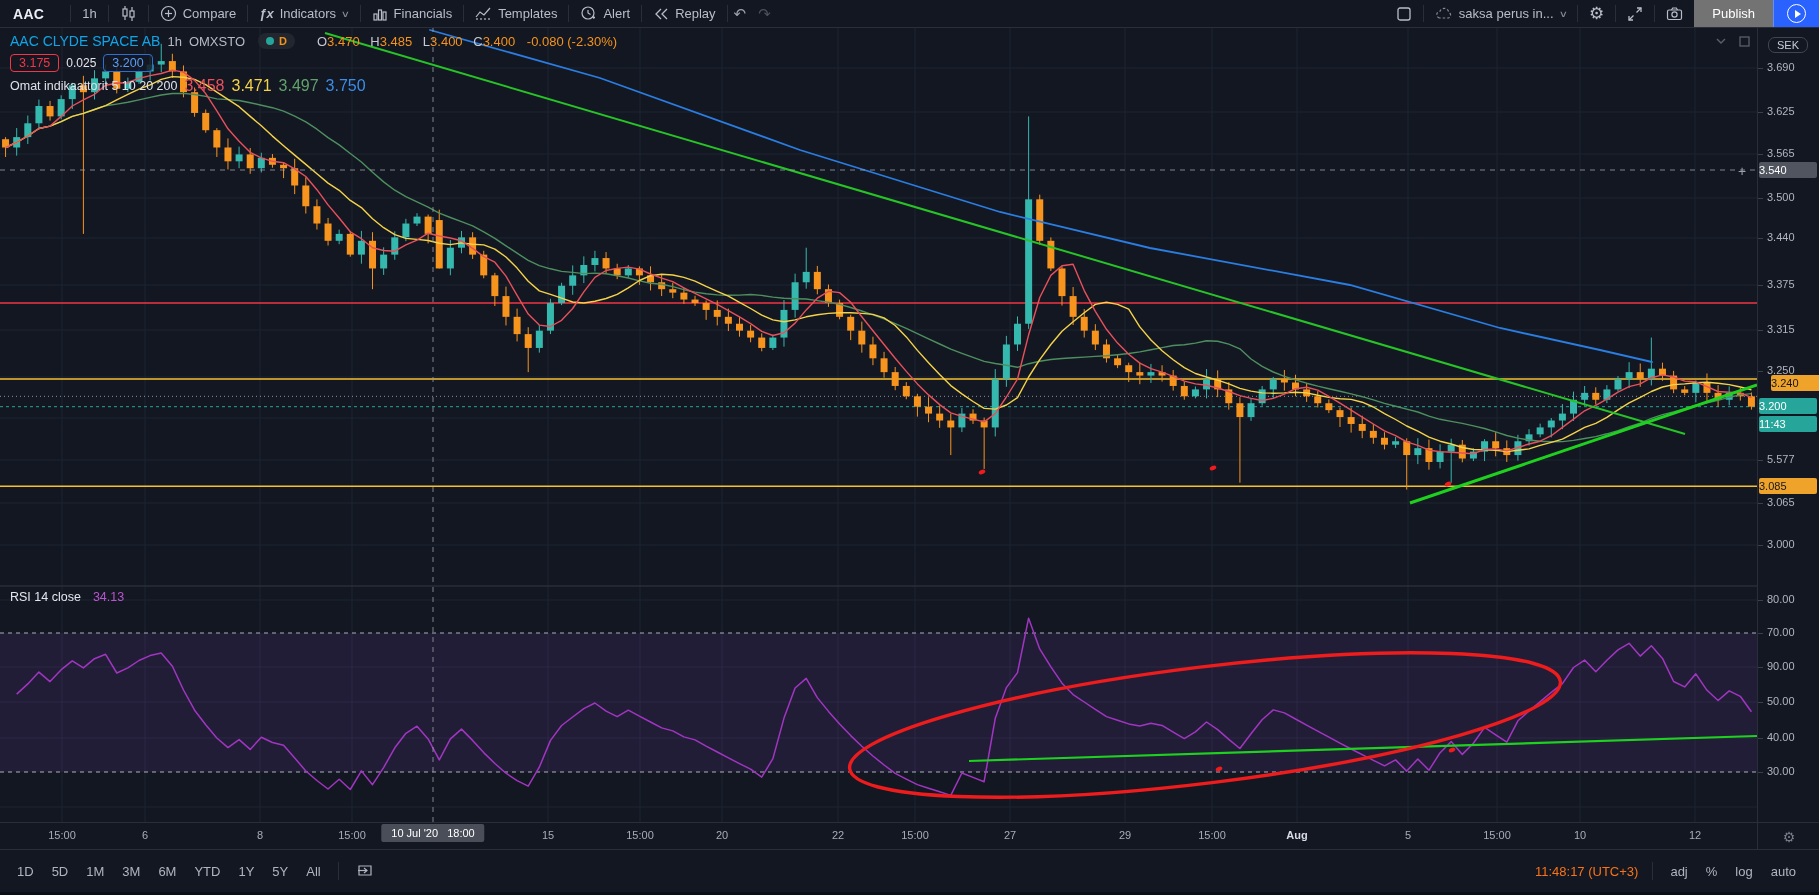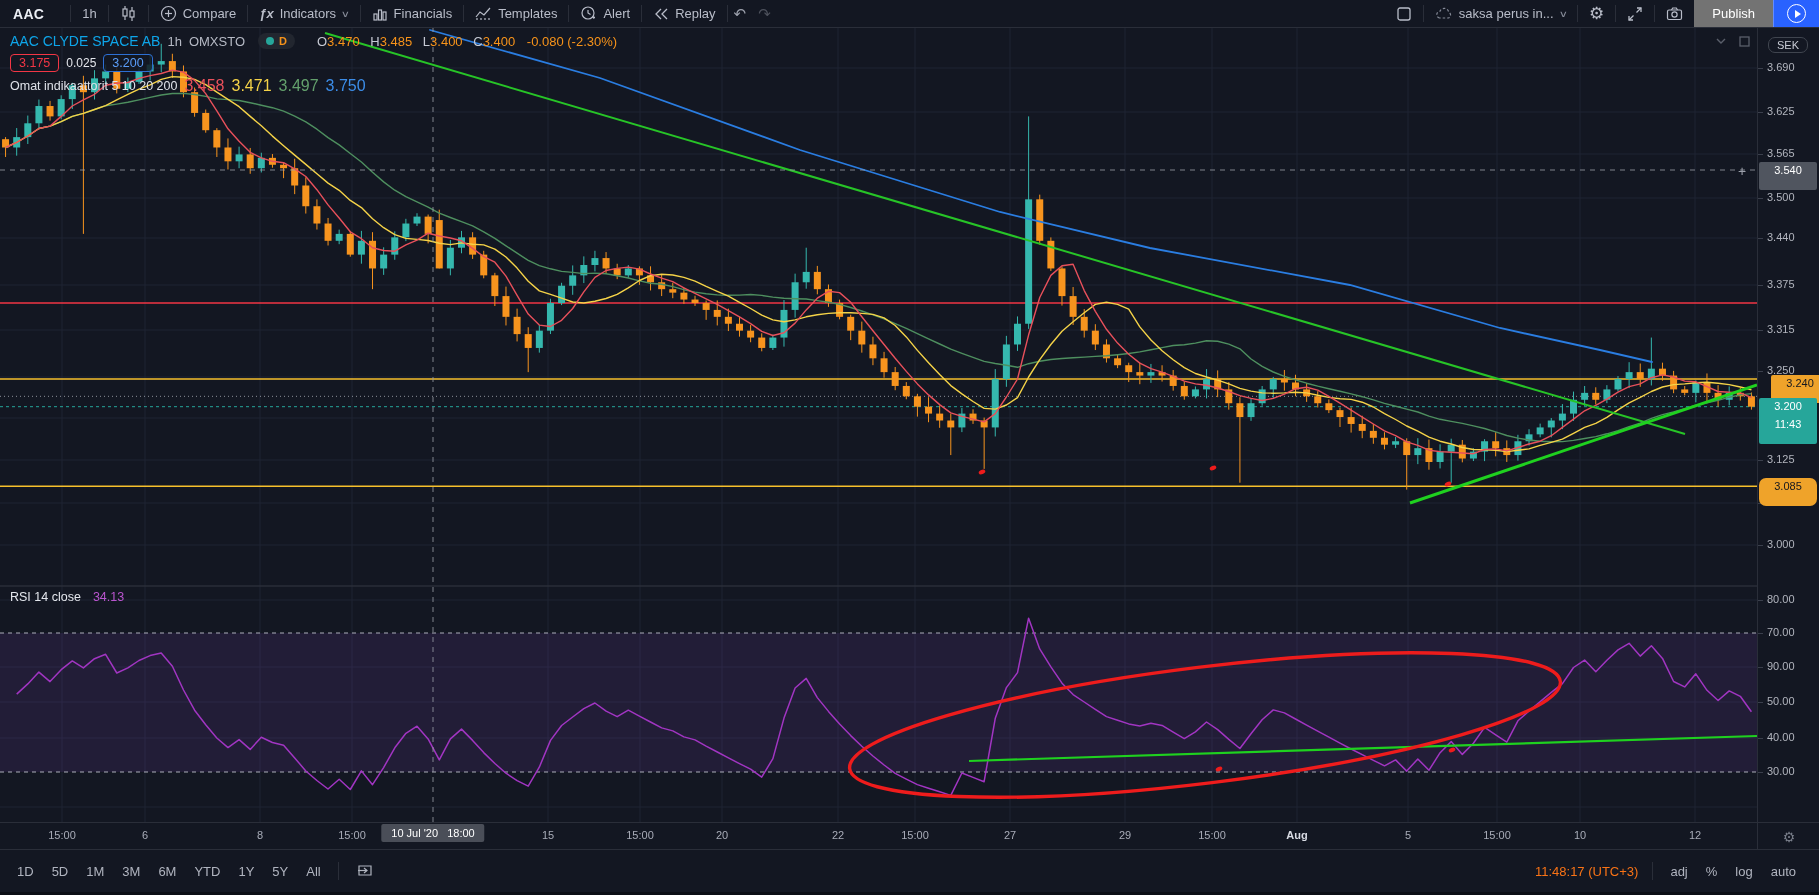--- a/index.html
+++ b/index.html
@@ -25,21 +25,21 @@
   .play-circle{width:17px;height:17px;border:1.6px solid #fff;border-radius:50%;
                display:flex;align-items:center;justify-content:center}
   .play-circle i{display:block;width:0;height:0;border-left:6px solid #fff;margin-left:2px;
                  border-top:4px solid transparent;border-bottom:4px solid transparent}
   
   .chart-svg{position:absolute;left:0;top:27px;z-index:1}
   .paxis{position:absolute;left:1757px;top:27px;width:62px;height:795px;background:#131722;
          border-left:1px solid #2a2e39;z-index:10;font-size:11px;color:#b2b5be;cursor:ns-resize}
   .ptick{position:absolute;left:9px;white-space:nowrap}
   .ptick::before{content:"";position:absolute;left:-9px;top:7px;width:5px;height:1px;background:#3a3f4c}
-  .chip{position:absolute;left:1px;width:58px;text-align:center;height:28px;line-height:16px;
+  .chip{position:absolute;left:1px;width:58px;text-align:left;height:16px;line-height:16px;
         border-radius:2px;font-size:11px;z-index:12}
   .chip-gray{background:#50555f;color:#fff}
   .chip-orange{background:#efa32a;color:#14171f}
   .chip-teal{background:#26a69a;color:#fff}
   .sek{position:absolute;left:10px;top:10px;border:1px solid #40454f;border-radius:7px;
        padding:1px 8px;font-size:11px;color:#c9ccd5}
   .taxis{position:absolute;left:0;top:822px;width:1819px;height:27px;background:#131722;
          border-top:1px solid #2a2e39;z-index:10;font-size:11px;color:#a8acb8;cursor:ew-resize}
   .ttick{position:absolute;top:6px;transform:translateX(-50%);white-space:nowrap}
   .ttick.month{color:#d9dce4;font-weight:bold}
@@ -650,34 +650,34 @@
   <div class="paxis" id="paxis">
     <div class="sek">SEK</div>
   <div class="ptick" style="top: 34px;">3.690</div>
       <div class="ptick" style="top: 78px;">3.625</div>
       <div class="ptick" style="top: 120px;">3.565</div>
       <div class="ptick" style="top: 164px;">3.500</div>
       <div class="ptick" style="top: 204px;">3.440</div>
       <div class="ptick" style="top: 251px;">3.375</div>
       <div class="ptick" style="top: 296px;">3.315</div>
       <div class="ptick" style="top: 337px;">3.250</div>
-      <div class="ptick" style="top: 426px;">3.125</div>
+      <div class="ptick" style="top: 426px;">5.577</div>
       <div class="ptick" style="top: 469px;">3.065</div>
       <div class="ptick" style="top: 511px;">3.000</div>
       <div class="ptick" style="top: 566px;">80.00</div>
       <div class="ptick" style="top: 599px;">70.00</div>
       <div class="ptick" style="top: 633px;">90.00</div>
       <div class="ptick" style="top: 668px;">50.00</div>
       <div class="ptick" style="top: 704px;">40.00</div>
       <div class="ptick" style="top: 738px;">30.00</div>
       <div class="ptick" style="top: 805px;">20.00</div>
       <div class="chip chip-orange" style="top: 348px; margin-left: 12px;">3.240</div>
       <div class="chip chip-teal" style="top: 371px;">3.200</div>
       <div class="chip chip-teal" style="top: 389px;">11:43</div>
-      <div class="chip chip-orange" style="top: 451px; border-radius: 7px;">3.085</div>
+      <div class="chip chip-orange" style="top: 451px;">3.085</div>
       <div class="chip chip-gray" style="top: 135px;">3.540</div>
     </div>
 
   <div class="taxis" id="taxis">
     <div class="taxis-gear">⚙</div>
   <div class="ttick" style="left: 62px;">15:00</div>
       <div class="ttick" style="left: 145px;">6</div>
       <div class="ttick" style="left: 260px;">8</div>
       <div class="ttick" style="left: 352px;">15:00</div>
       <div class="ttick" style="left: 548px;">15</div>

